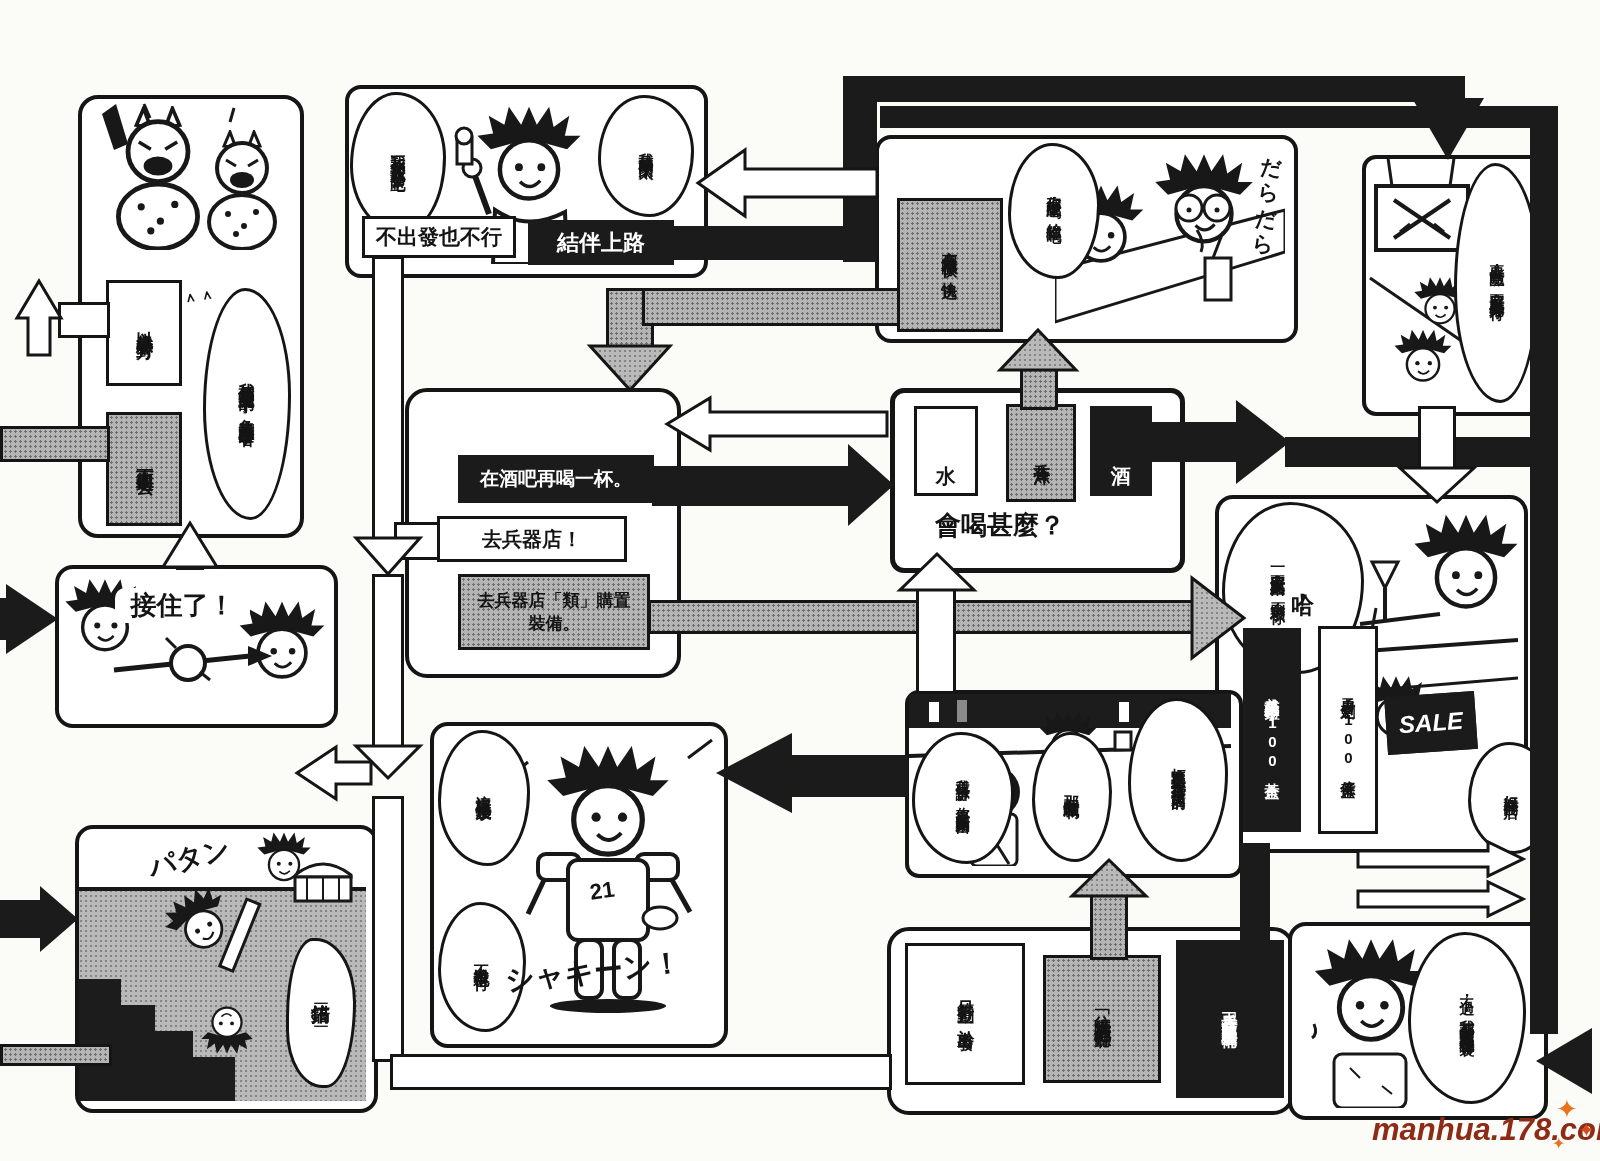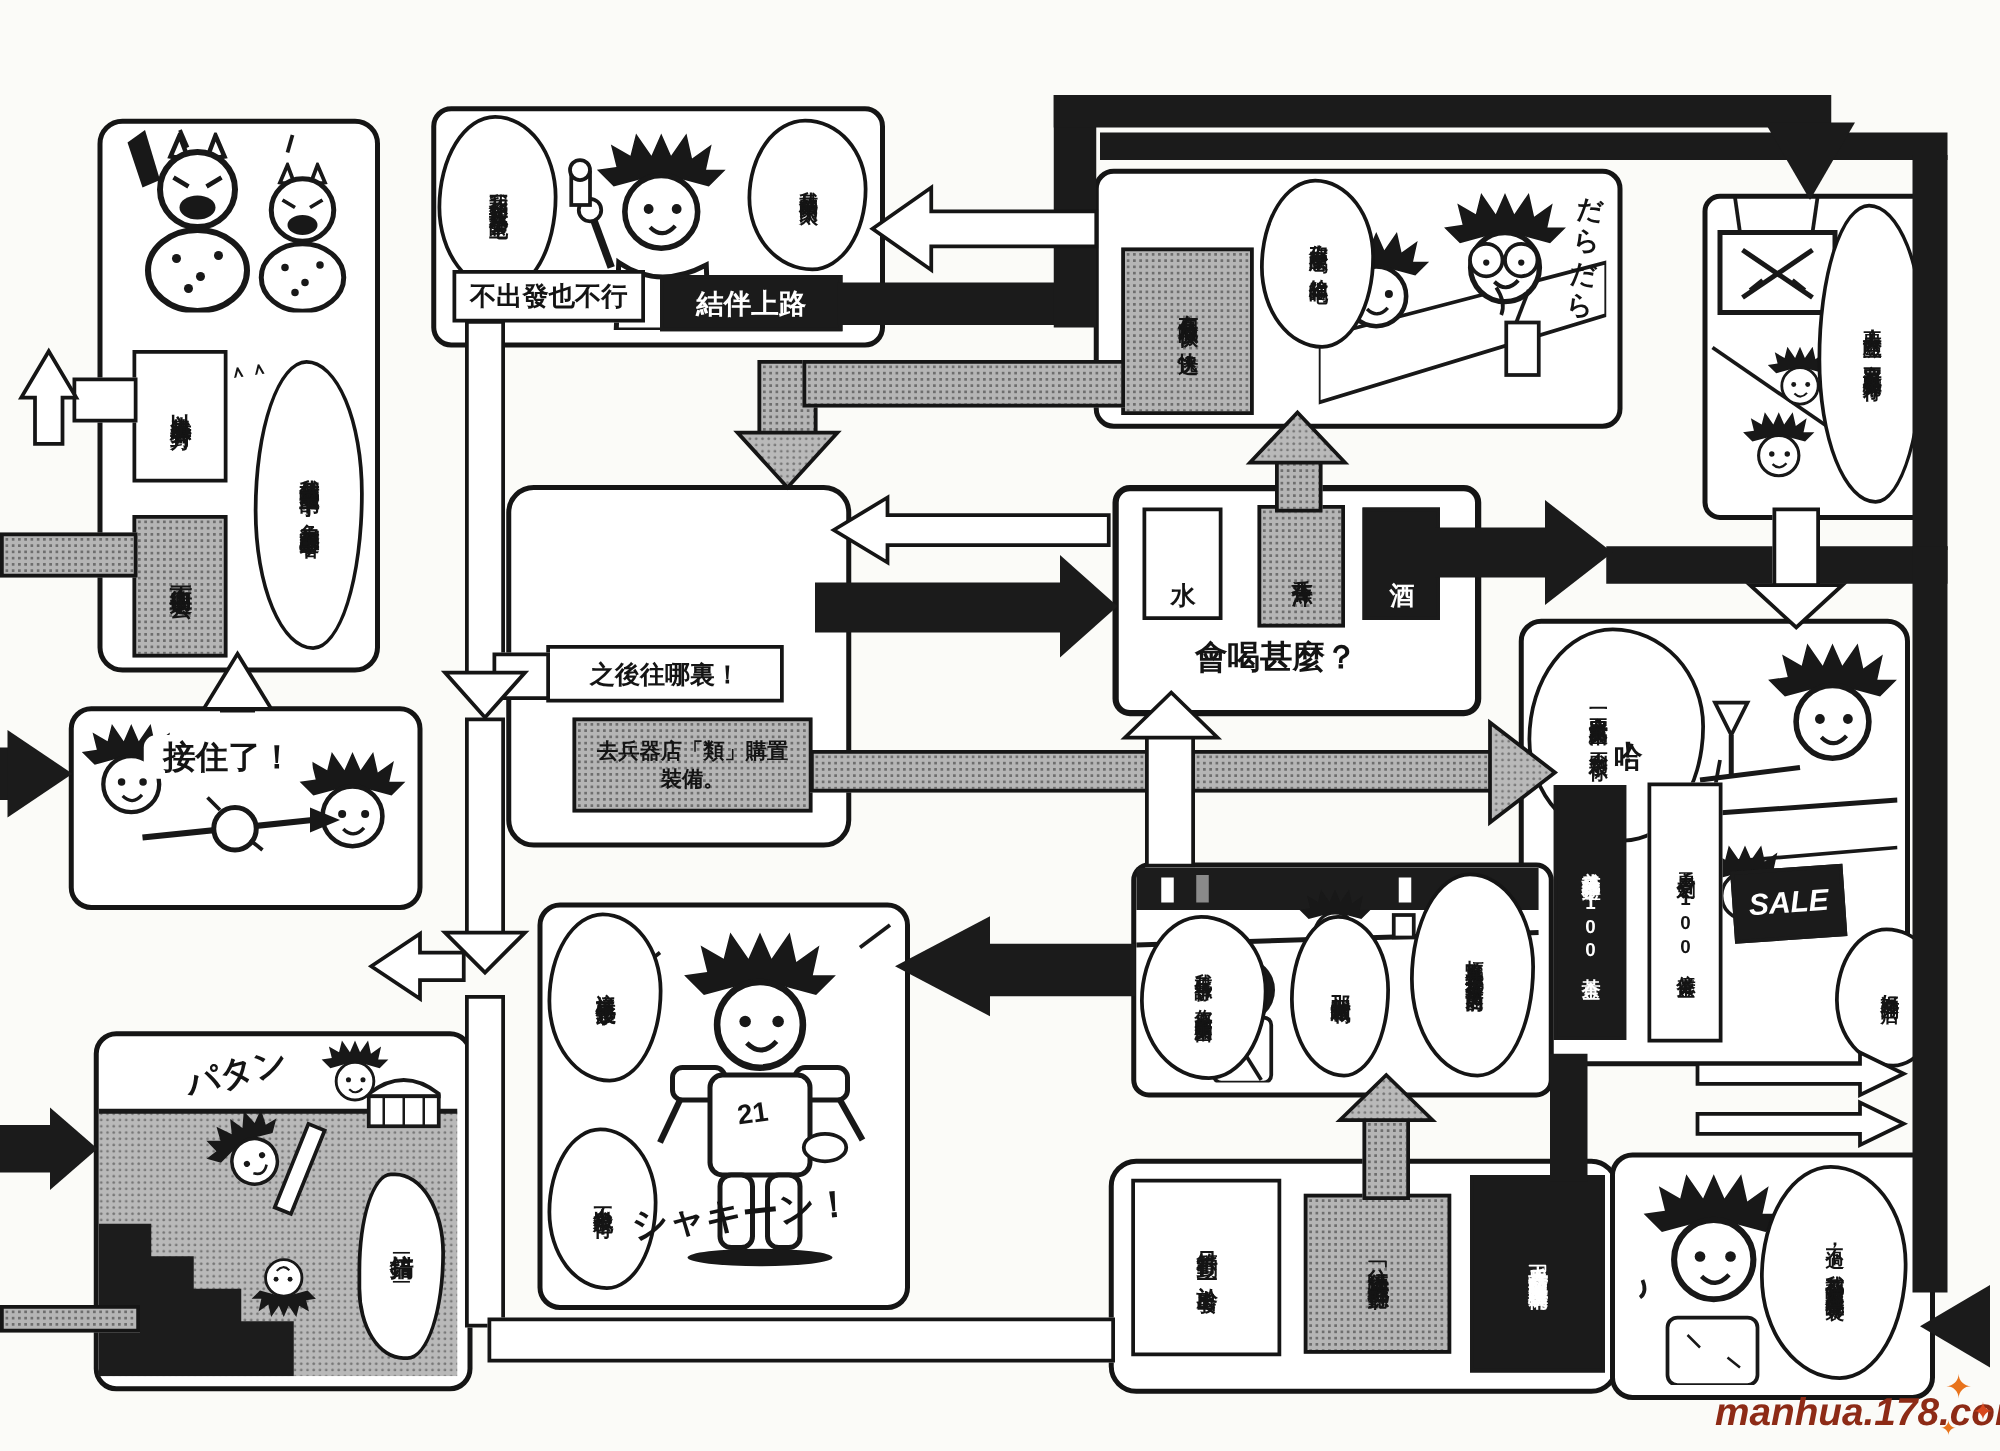--- a/index.html
+++ b/index.html
@@ -238,38 +238,41 @@
     <div class="vtext" style="font-size:15px;">你那麼想喝，給你喝吧⋯</div>
   </div>
   <div class="sfx vtext" style="left:1250px;top:142px;height:190px;font-size:21px;transform:rotate(6deg);">だらだら</div>
 
   
   <div class="bubble" style="left:1454px;top:163px;width:86px;height:240px;">
     <div class="vtext" style="font-size:15px;">要去歷險，一定要買點裝備才行！</div>
   </div>
 
   
+  <div class="opt opt-b htext" style="left:458px;top:455px;width:196px;height:48px;font-size:19px;">
+    <span>在酒吧再喝一杯。</span>
+  </div>
   <div class="opt opt-w htext" style="left:437px;top:516px;width:190px;height:46px;font-size:20px;">
-    <span>之後往哪裏！</span>
+    <span>去兵器店！</span>
   </div>
   <div class="opt opt-g htext" style="left:458px;top:574px;width:192px;height:76px;font-size:17px;padding:4px 10px;">
     <span>去兵器店「類」購置裝備。</span>
   </div>
 
   
   <div class="opt opt-w" style="left:914px;top:406px;width:64px;height:90px;">
     <div class="vtext" style="font-size:20px;">水</div>
   </div>
   <div class="opt opt-g" style="left:1006px;top:404px;width:70px;height:98px;">
     <div class="vtext" style="font-size:17px;">香蕉汁</div>
   </div>
   <div class="opt opt-b" style="left:1090px;top:406px;width:62px;height:90px;">
     <div class="vtext" style="font-size:20px;">酒</div>
   </div>
-  <div class="title" style="left:931px;top:508px;width:180px;font-size:26px;">會喝甚麼？</div>
+  <div class="title" style="left:910px;top:508px;width:180px;font-size:26px;">會喝甚麼？</div>
 
   
   <div class="bubble" style="left:1222px;top:502px;width:142px;height:172px;">
     <div class="vtext" style="font-size:15px;height:150px;">
       <div style="font-size:23px;">哈！</div>
       <div>一定要買點東西，否則殺了你！</div>
     </div>
   </div>
   <div class="opt opt-b" style="left:1243px;top:628px;width:58px;height:204px;">
     <div class="vtext" style="font-size:15px;">美式足球鎧甲　100黃金</div>

